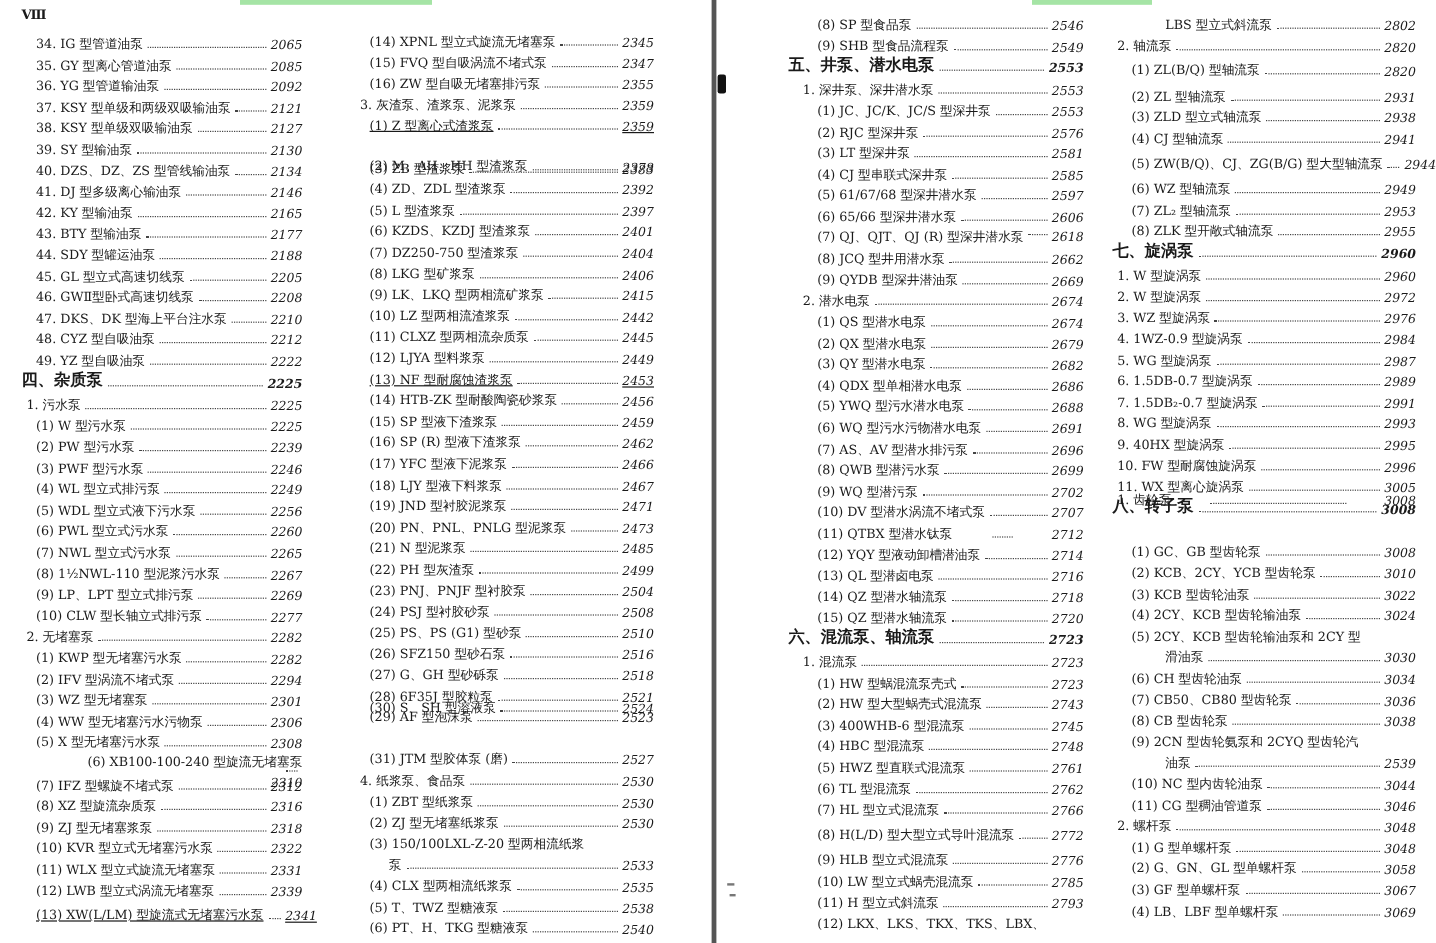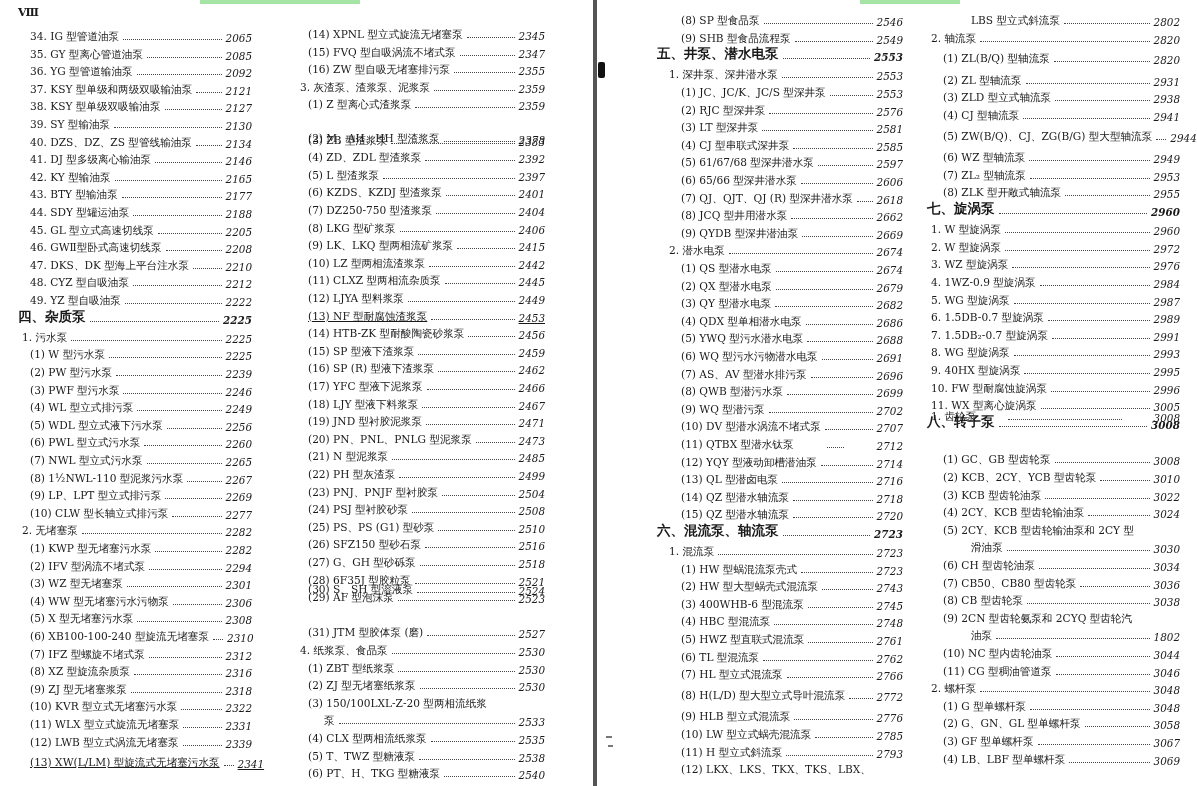--- a/index.html
+++ b/index.html
@@ -203,21 +203,21 @@
         <div class="row" style="left: 30px; width: 222px; top: 592.7px;">
           <span class="t">(4) WW 型无堵塞污水污物泵</span>
           <span class="dots"></span>
           <span class="p">2306</span>
         </div>
         <div class="row" style="left: 30px; width: 222px; top: 610.3px;">
           <span class="t">(5) X 型无堵塞污水泵</span>
           <span class="dots"></span>
           <span class="p">2308</span>
         </div>
-        <div class="row" style="left: 30px; width: 222px; top: 627.9px;">
+        <div class="row" style="left: 30px; width: 222px; top: 627.9px; flex-direction: column;">
           <span class="t">(6) XB100-100-240 型旋流无堵塞泵</span>
           <span class="dots"></span>
           <span class="p">2310</span>
         </div>
         <div class="row" style="left: 30px; width: 222px; top: 645.5px;">
           <span class="t">(7) IFZ 型螺旋不堵式泵</span>
           <span class="dots"></span>
           <span class="p">2312</span>
         </div>
         <div class="row" style="left: 30px; width: 222px; top: 663.1px;">
@@ -265,21 +265,21 @@
         <div class="row" style="left: 308px; width: 237px; top: 61.2px;">
           <span class="t">(16) ZW 型自吸无堵塞排污泵</span>
           <span class="dots"></span>
           <span class="p">2355</span>
         </div>
         <div class="row h2" style="left: 300px; width: 245px; top: 78.8px;">
           <span class="t">3. 灰渣泵、渣浆泵、泥浆泵</span>
           <span class="dots"></span>
           <span class="p">2359</span>
         </div>
-        <div class="row" style="left: 308px; width: 237px; top: 96.4px;">
+        <div class="row" style="left: 308px; width: 237px; top: 96.4px; text-decoration: underline;">
           <span class="t">(1) Z 型离心式渣浆泵</span>
           <span class="dots"></span>
           <span class="p">2359</span>
         </div>
         <div class="row" style="left: 308px; width: 237px; top: 114px; margin-top: 16px;">
           <span class="t">(2) M、AH、HH 型渣浆泵</span>
           <span class="dots"></span>
           <span class="p">2378</span>
         </div>
         <div class="row" style="left: 308px; width: 237px; top: 131.6px;">
@@ -523,21 +523,21 @@
         <div class="row" style="left: 84px; width: 222px; top: 154.3px;">
           <span class="t">(5) 61/67/68 型深井潜水泵</span>
           <span class="dots"></span>
           <span class="p">2597</span>
         </div>
         <div class="row" style="left: 84px; width: 222px; top: 171.9px;">
           <span class="t">(6) 65/66 型深井潜水泵</span>
           <span class="dots"></span>
           <span class="p">2606</span>
         </div>
-        <div class="row" style="left: 84px; width: 222px; top: 189.5px;">
+        <div class="row" style="left: 84px; width: 222px; top: 189.5px; align-items: center;">
           <span class="t">(7) QJ、QJT、QJ (R) 型深井潜水泵</span>
           <span class="dots"></span>
           <span class="p">2618</span>
         </div>
         <div class="row" style="left: 84px; width: 222px; top: 207.1px;">
           <span class="t">(8) JCQ 型井用潜水泵</span>
           <span class="dots"></span>
           <span class="p">2662</span>
         </div>
         <div class="row" style="left: 84px; width: 222px; top: 224.7px;">
@@ -863,21 +863,21 @@
           <span class="p">3038</span>
         </div>
         <div class="row nodots" style="left: 346px; width: 237px; top: 609.8px;">
           <span class="t">(9) 2CN 型齿轮氨泵和 2CYQ 型齿轮汽</span>
           <span class="dots"></span>
           <span class="p"></span>
         </div>
         <div class="row" style="left: 374px; width: 209px; top: 627.4px;">
           <span class="t">油泵</span>
           <span class="dots"></span>
-          <span class="p">1802</span>
+          <span class="p">2539</span>
         </div>
         <div class="row" style="left: 346px; width: 237px; top: 645px;">
           <span class="t">(10) NC 型内齿轮油泵</span>
           <span class="dots"></span>
           <span class="p">3044</span>
         </div>
         <div class="row" style="left: 346px; width: 237px; top: 662.6px;">
           <span class="t">(11) CG 型稠油管道泵</span>
           <span class="dots"></span>
           <span class="p">3046</span>

